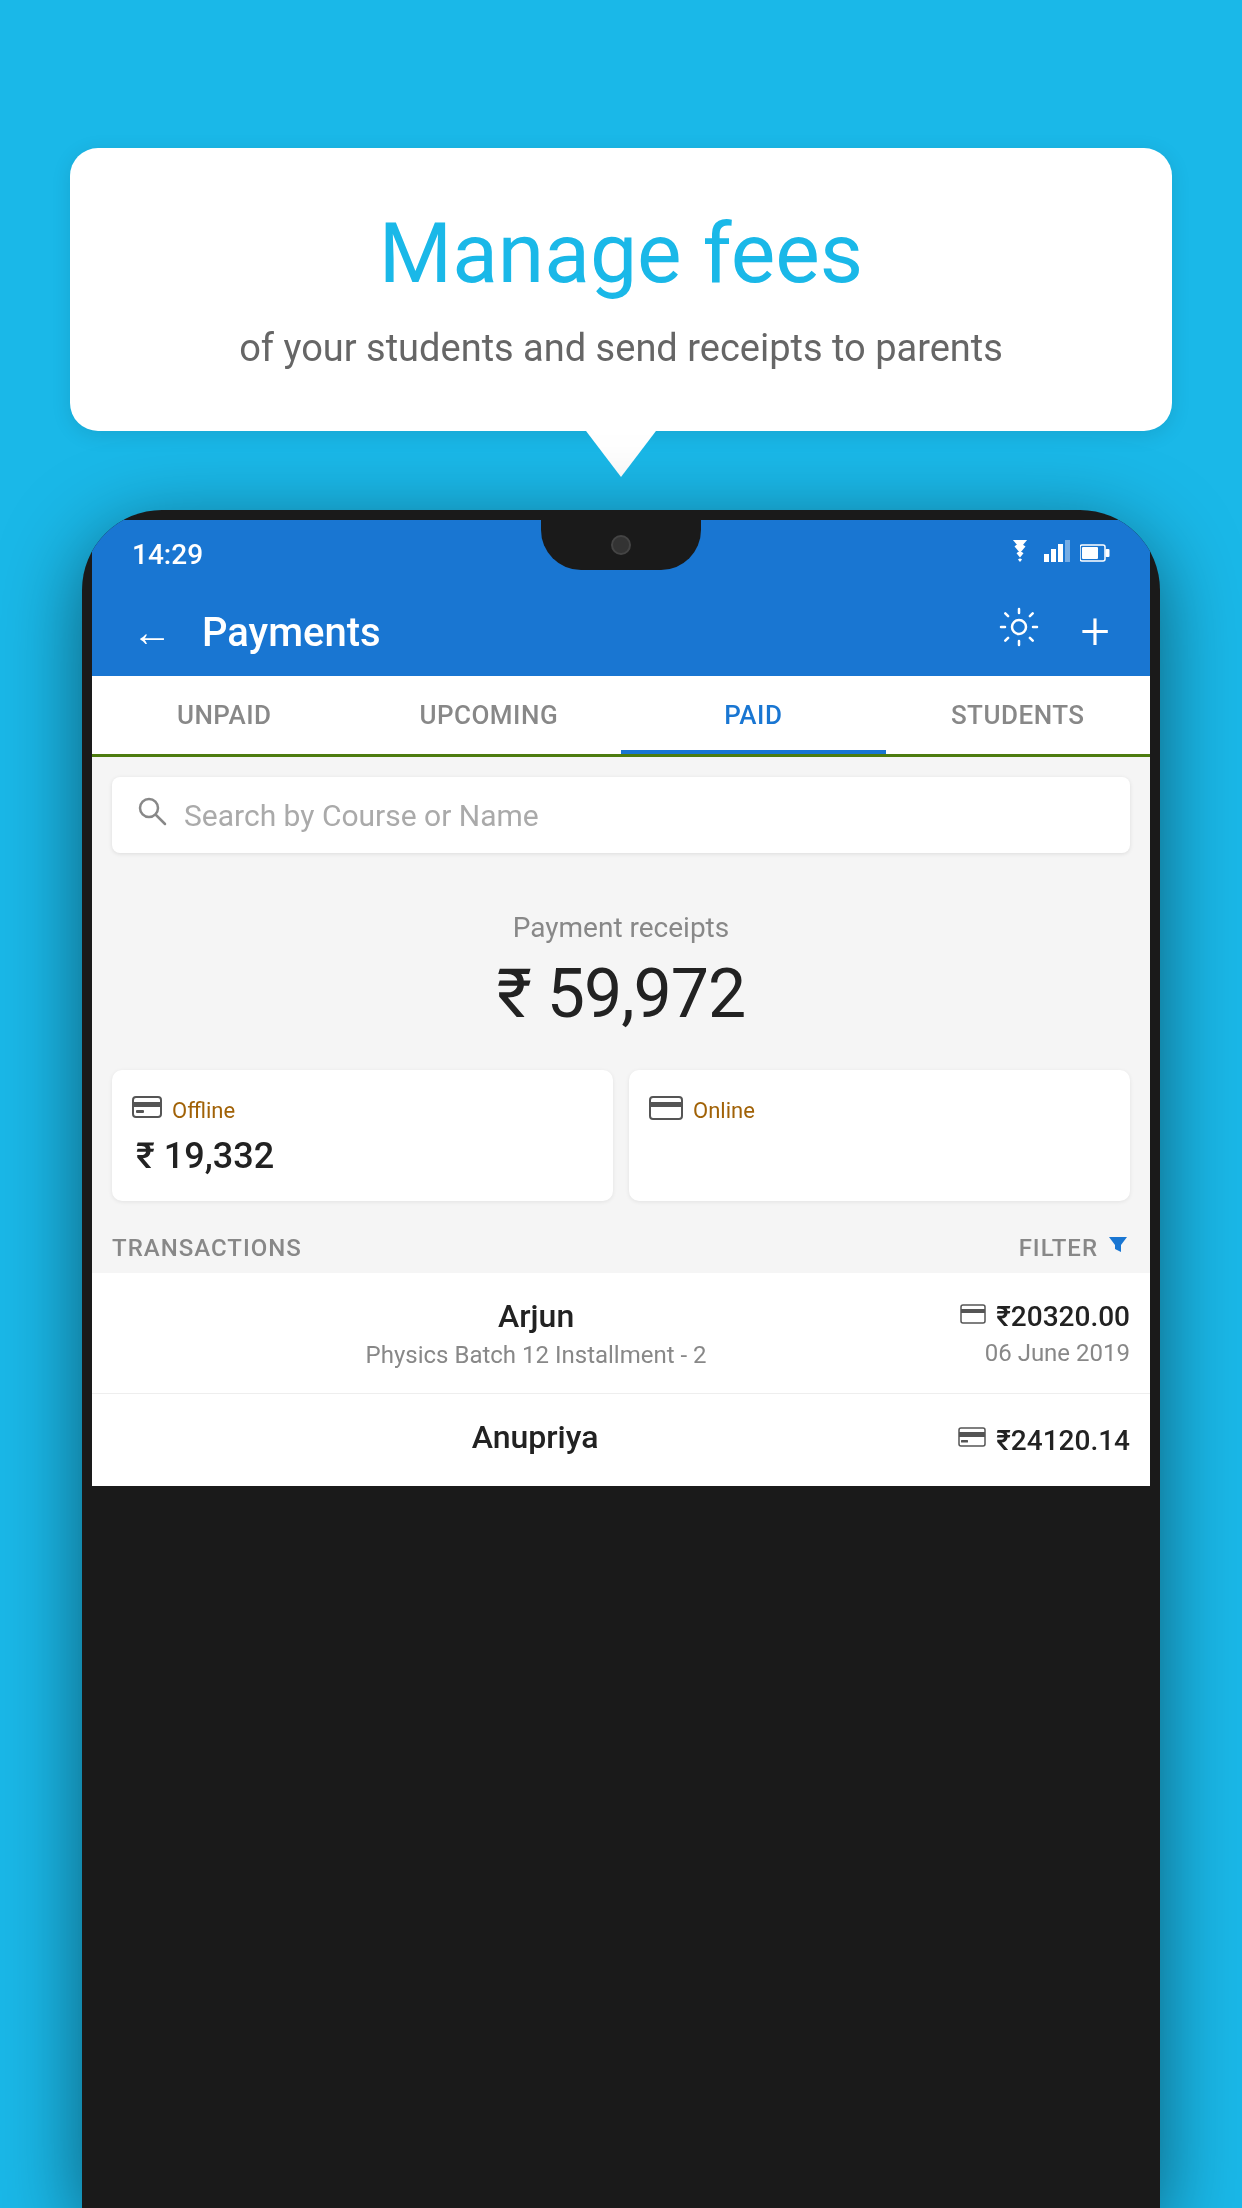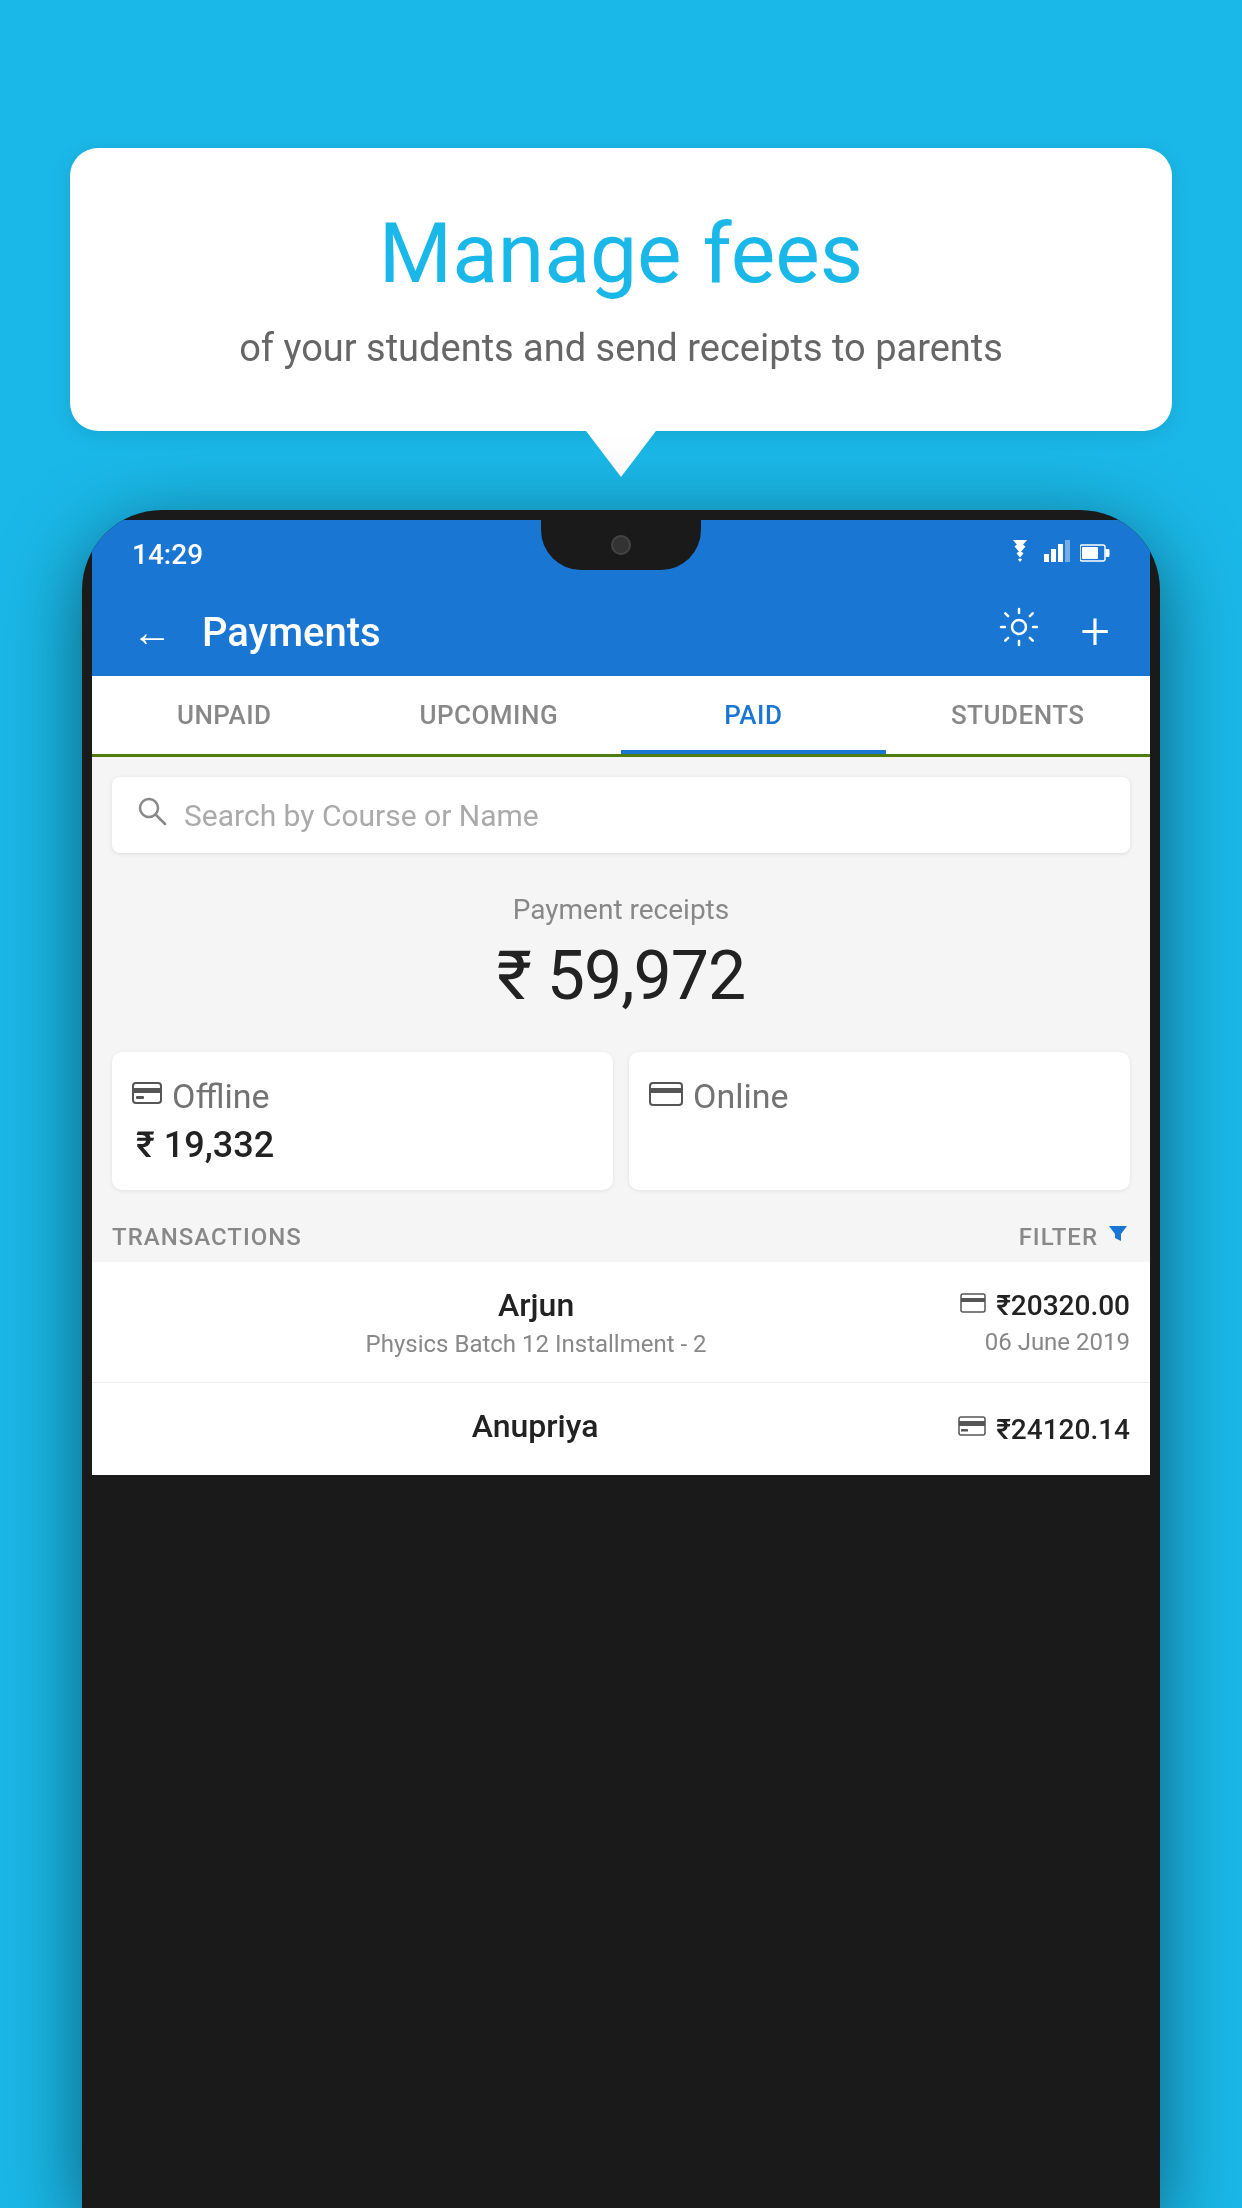--- a/index.html
+++ b/index.html
@@ -193,21 +193,21 @@
     
     .phone-content {
       background: #f5f5f5;
       flex: 1;
       overflow: hidden;
     }
 
     
     .search-bar {
       background: white;
-      margin: 20px 20px 10px;
+      margin: 20px 20px 28px;
       border-radius: 8px;
       display: flex;
       align-items: center;
       padding: 18px 24px;
       gap: 16px;
       box-shadow: 0 1px 4px rgba(0,0,0,0.1);
     }
 
     .search-icon-wrap {
       color: #888;
@@ -260,22 +260,22 @@
       gap: 10px;
       margin-bottom: 8px;
     }
 
     .payment-card-icon {
       font-size: 28px;
       color: #555;
     }
 
     .payment-card-label {
-      font-size: 34px;
-      color: #737373;
+      font-size: 22px;
+      color: #a16207;
     }
 
     .payment-card-amount {
       font-size: 36px;
       color: #222;
       font-weight: 500;
       margin-left: 4px;
     }
 
     

